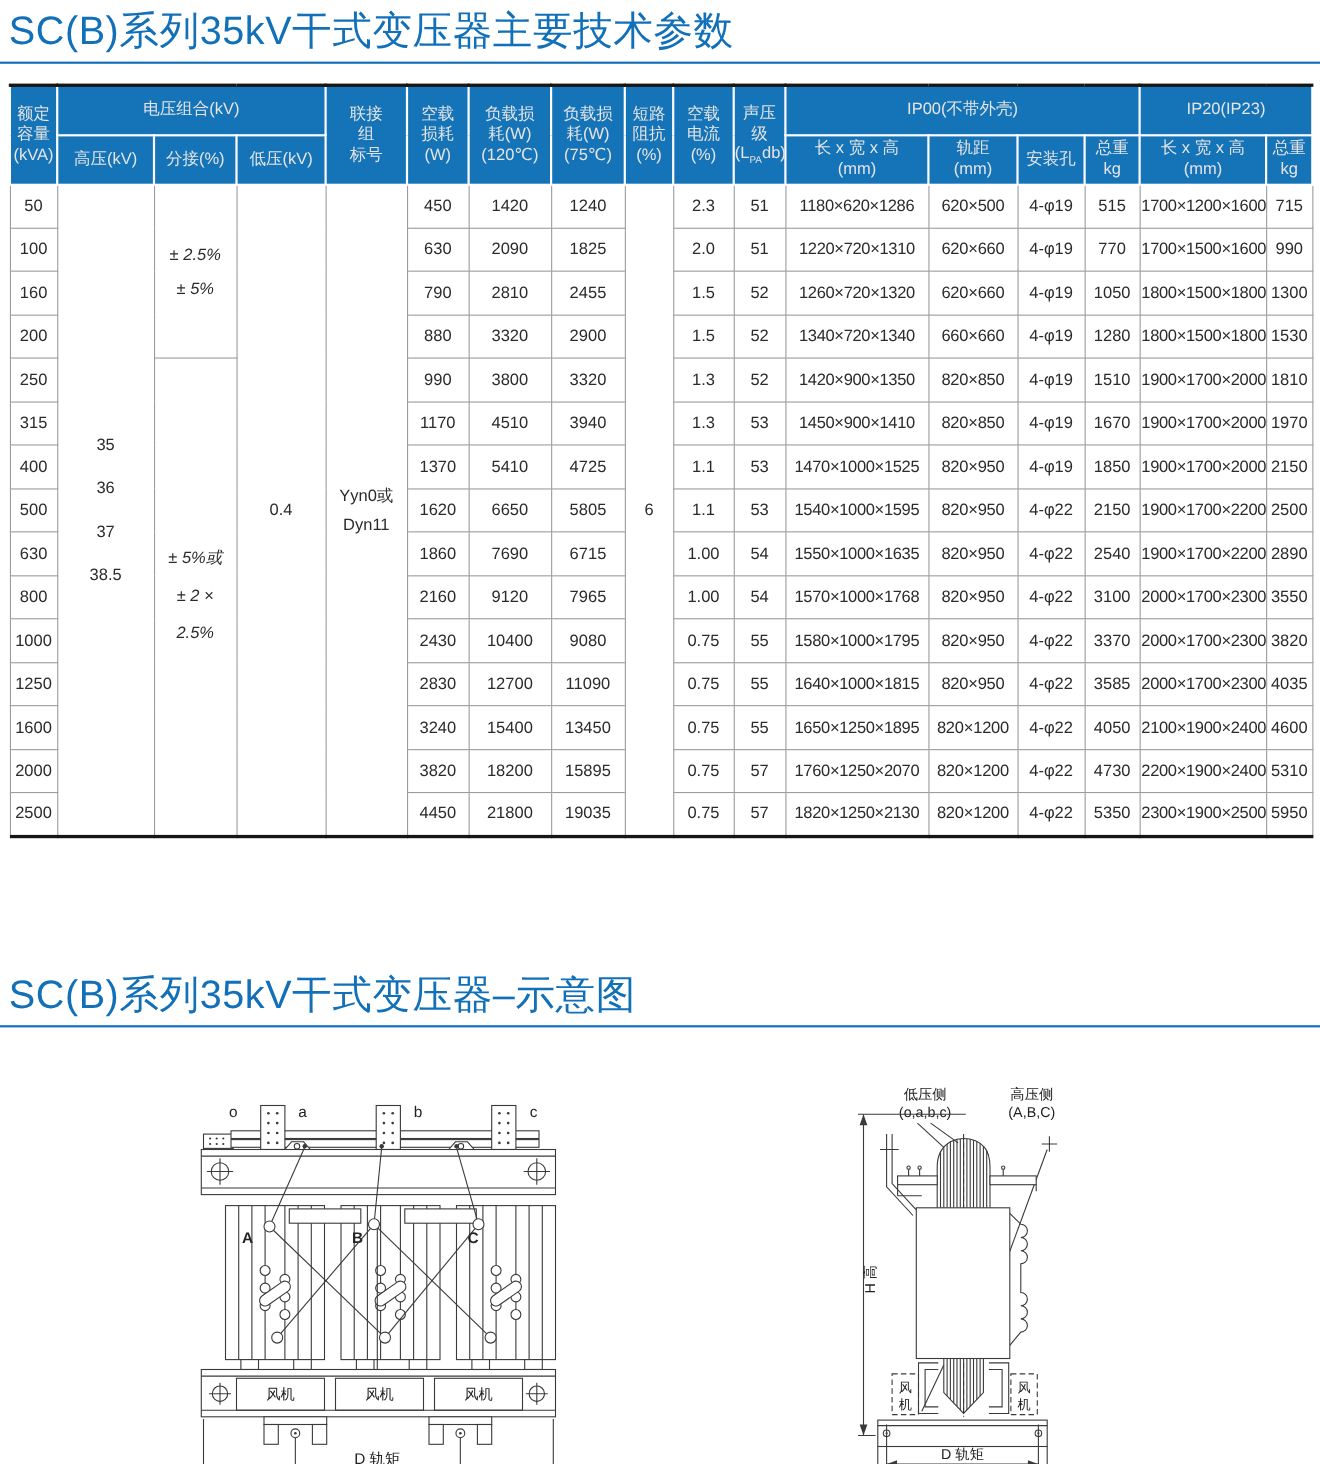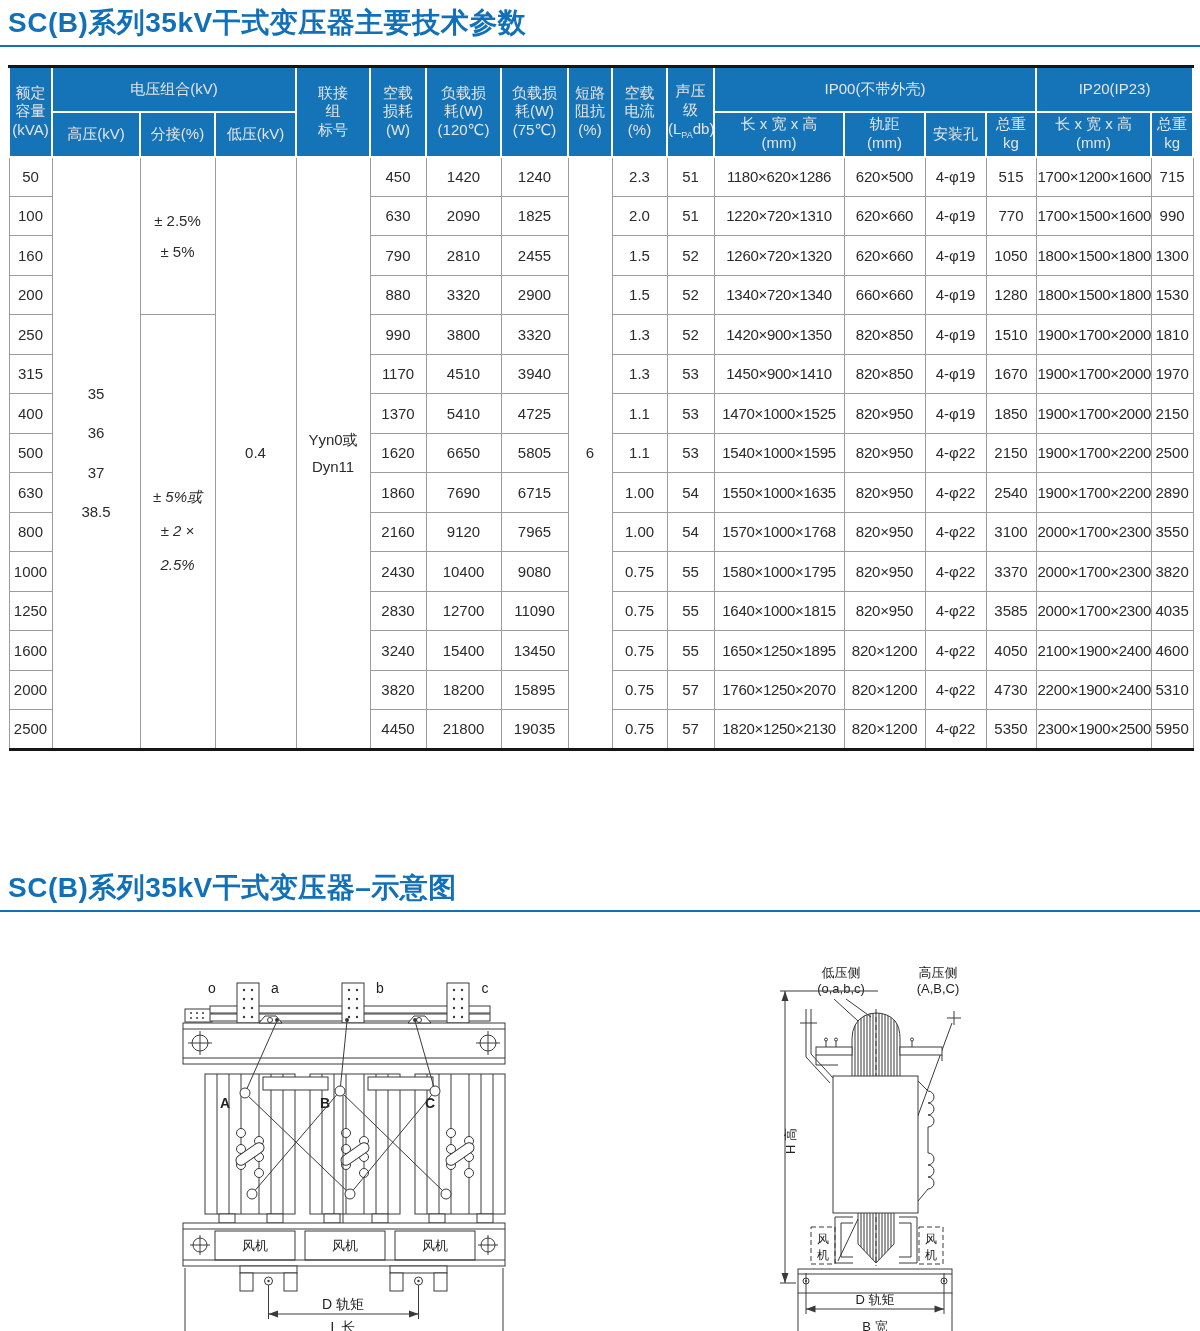--- a/index.html
+++ b/index.html
@@ -1,36 +1,36 @@
 <!DOCTYPE html>
 <html><head>
 <meta charset="utf-8">
 <style>
   html,body{margin:0;padding:0;background:#fff;}
   body{width:1200px;font-family:"Liberation Sans","DejaVu Sans",sans-serif;color:#2b2b2b;}
   .page{position:relative;width:1200px;height:1331px;overflow:hidden;background:#fff;}
 
-  .title{margin:0;padding:4px 0 0 8px;font-size:28px;font-weight:bold;color:#1270b8;letter-spacing:0.5px;}
+  .title{margin:0;padding:4px 0 0 8px;font-size:36px;font-weight:normal;color:#1270b8;letter-spacing:0.5px;}
   .rule{height:2px;background:#1270b8;margin-top:3px;}
 
   table.spec{border-collapse:collapse;table-layout:fixed;width:1184px;margin:18px 8px 0 8px;
     border-top:3px solid #161616;border-bottom:3px solid #161616;}
   table.spec th{background:#1573b8;color:#e5e5e5;font-weight:500;font-size:15px;line-height:1.25;
     border:2px solid #fff;padding:1px 0;text-align:center;vertical-align:middle;}
   table.spec th.group{font-size:15px;}
   table.spec td{border:1px solid #9c9c9c;text-align:center;vertical-align:middle;
     font-size:15px;padding:0 1px;background:#fff;}
   table.spec thead tr{height:45px;}
   table.spec tbody tr{height:39.5px;}
   .pre{white-space:pre-line;}
   td.td-dims{font-size:11px;letter-spacing:-0.3px;}
   td.td-rail{font-size:12px;letter-spacing:-0.2px;margin-top:32px;}
   td.td-hole{font-size:13.5px;}
   td.td-hv{line-height:39.5px;}
-  td.td-tap-top{line-height:31px;}
+  td.td-tap-top{line-height:31px;font-style:italic;}
   td.td-tap-bottom{line-height:34px;font-style:italic;}
   td.td-vector{line-height:27px;}
   th sub{font-size:9px;margin-top:41px;}
 
   .title2-wrap{margin-top:114px;}
   .diagrams{position:relative;height:434px;margin-top:0;}
   svg text{font-family:"Liberation Sans","DejaVu Sans",sans-serif;fill:#222;}
   .ln{stroke:#3a3a3a;stroke-width:1;fill:none;}
   .lnw{stroke:#3a3a3a;stroke-width:1;fill:#fff;}
   .dash{stroke:#3a3a3a;stroke-width:1;fill:none;stroke-dasharray:5 3;}

